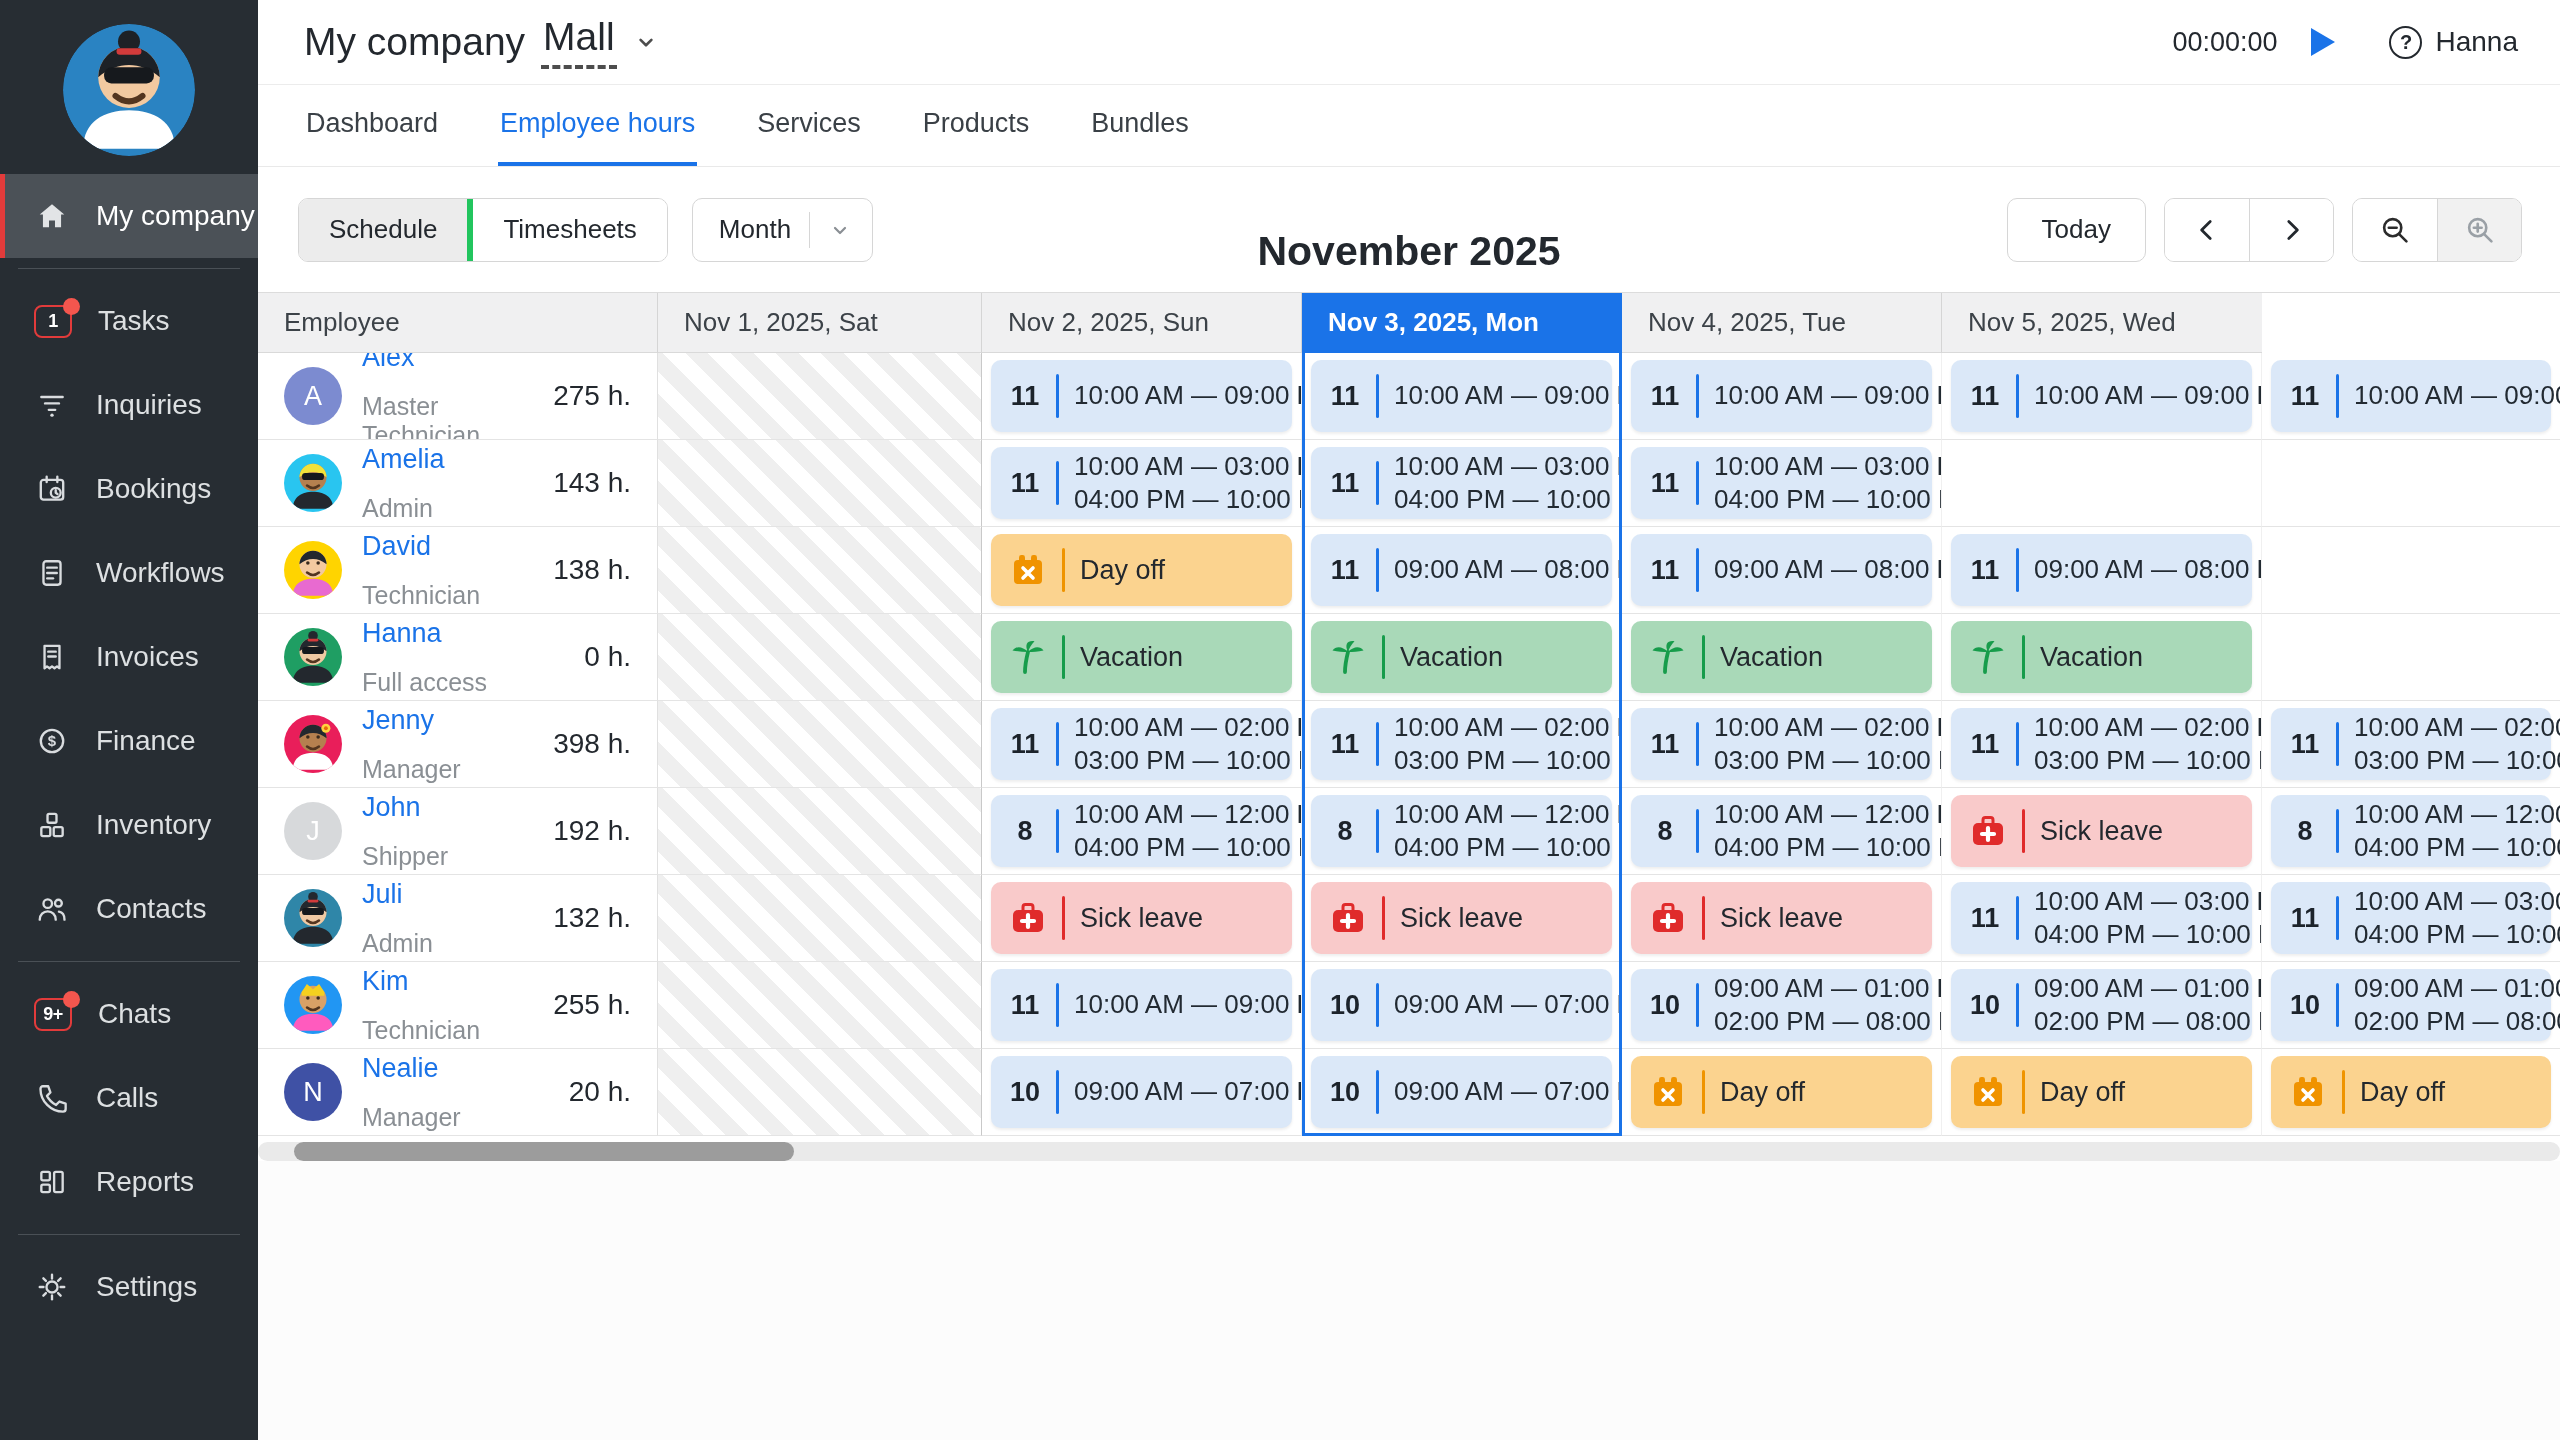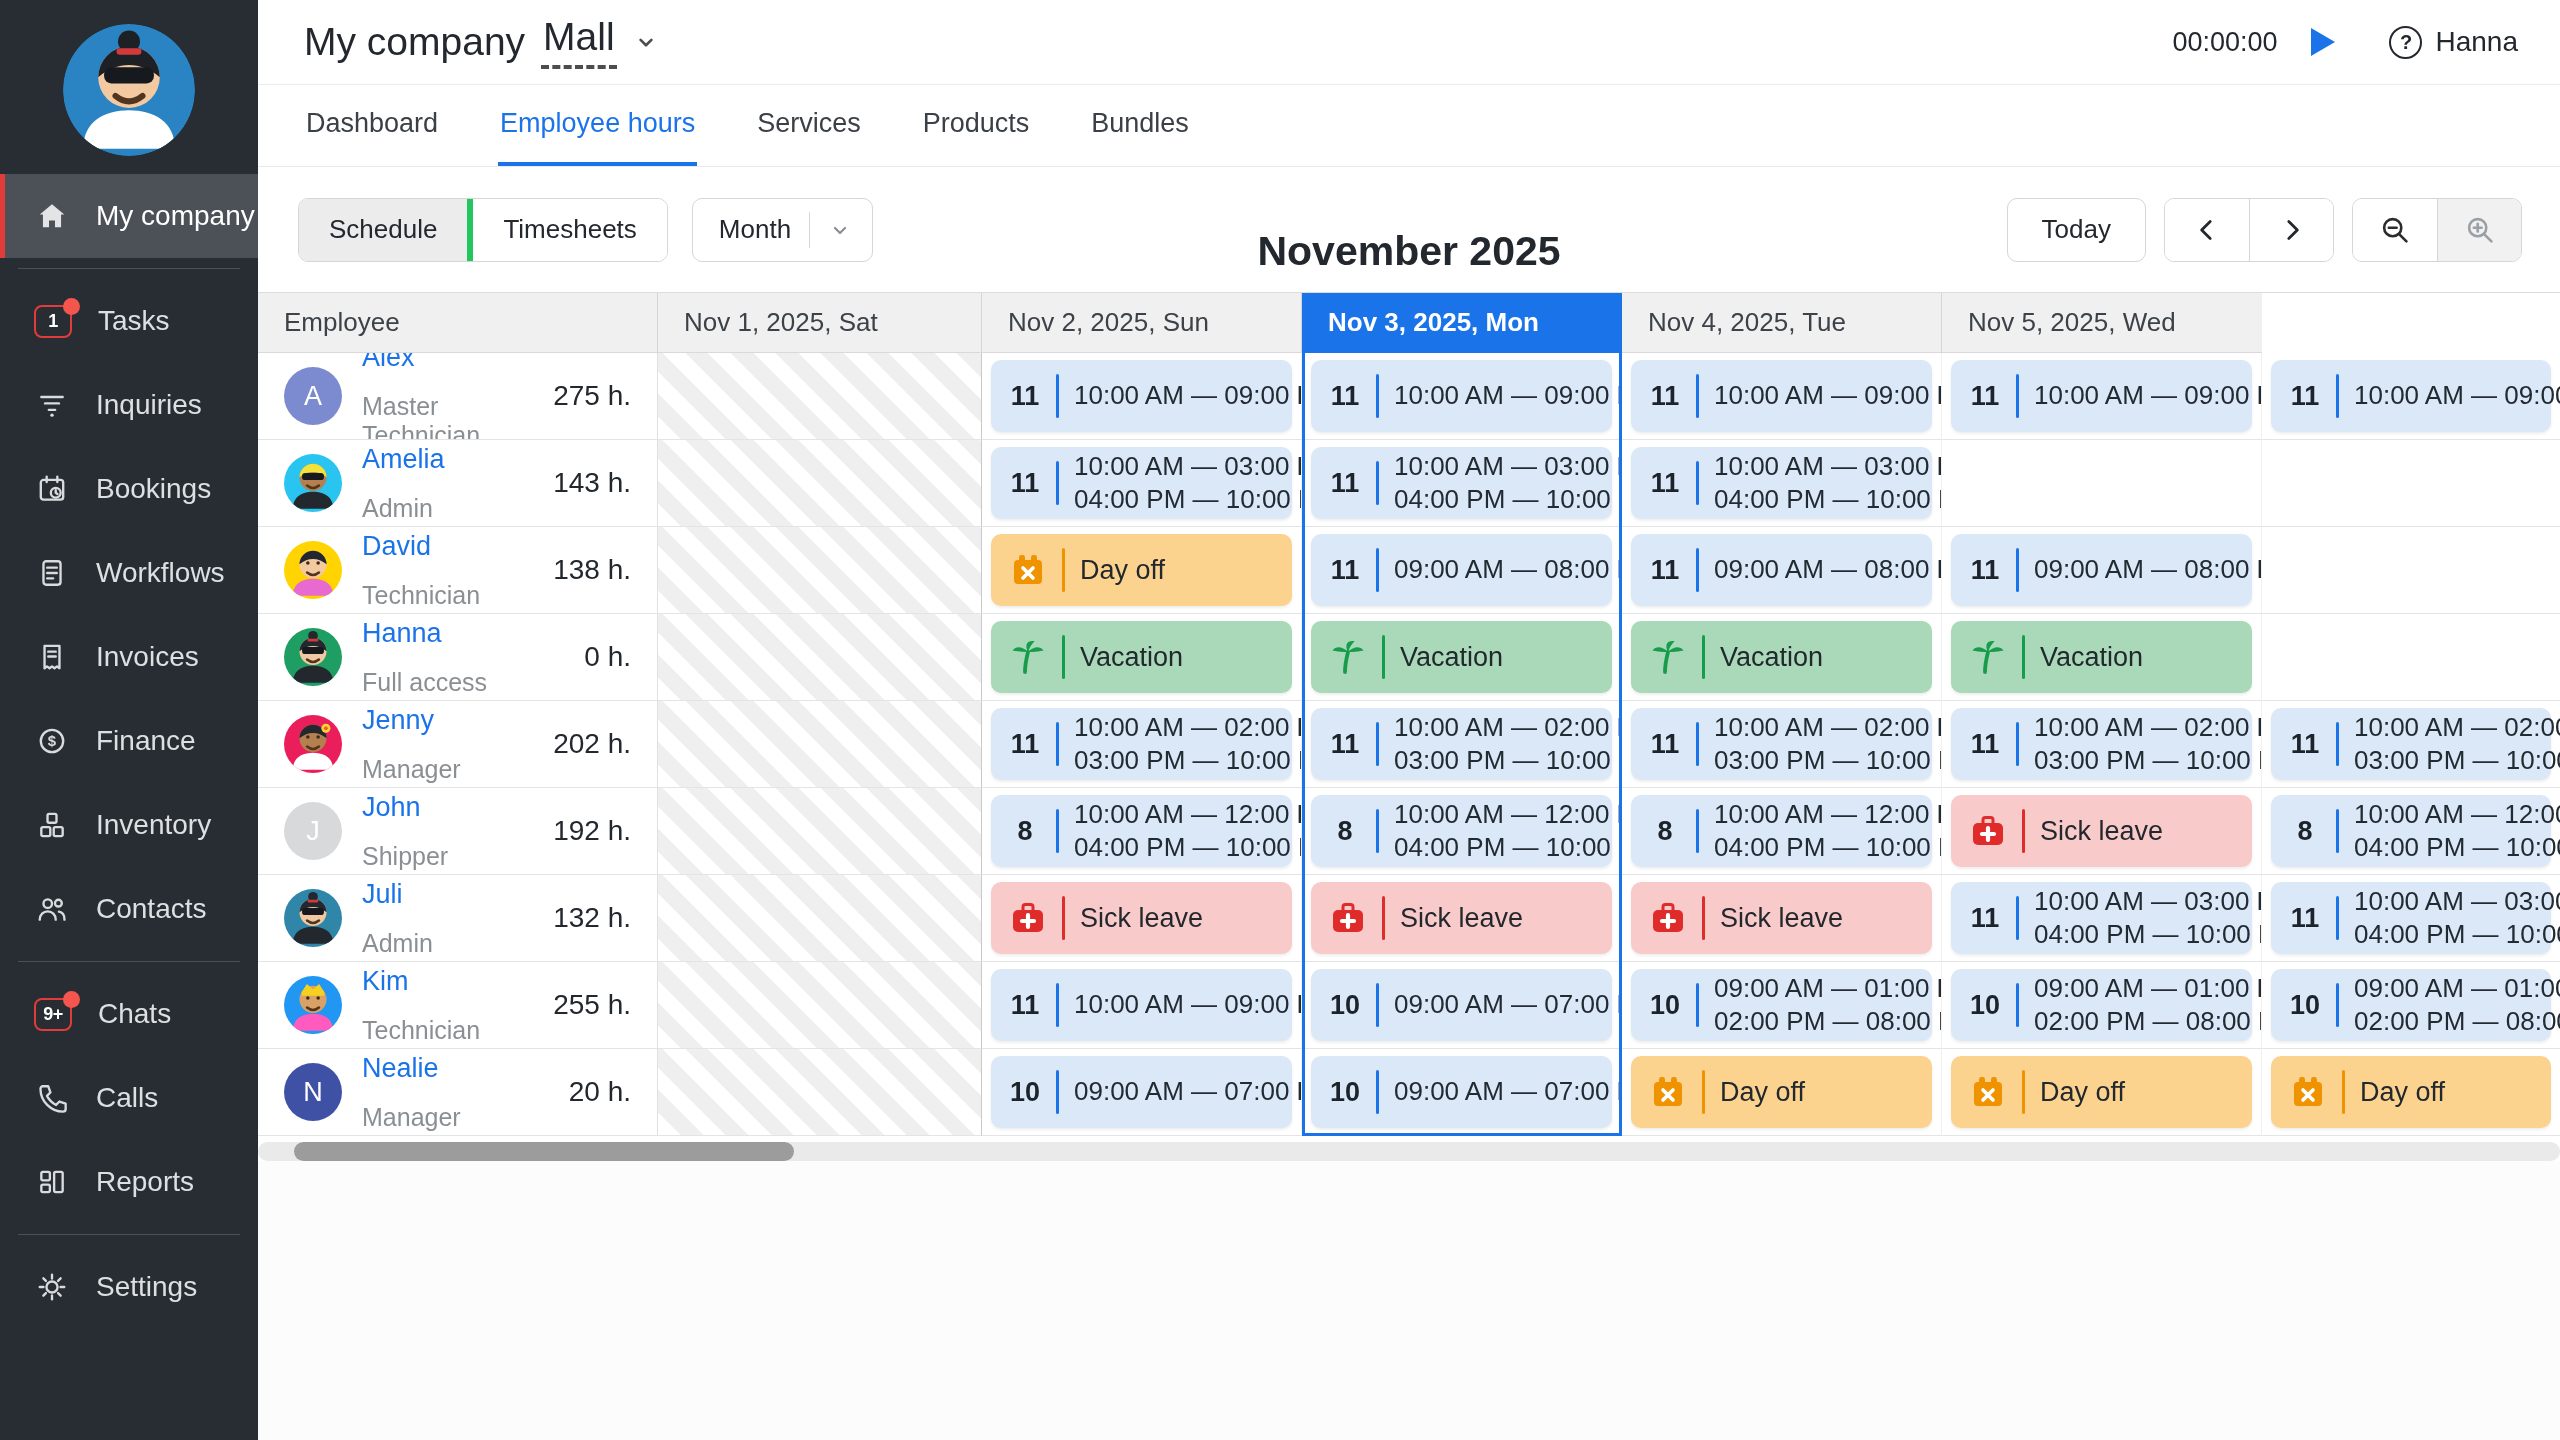--- a/index.html
+++ b/index.html
@@ -601,21 +601,21 @@
                   <circle cx="21.2" cy="13.6" r="1.1" fill="#3a2a1d"></circle>
                   <circle cx="26" cy="8.2" r="2.8" fill="#ffd23e"></circle>
                   <circle cx="26" cy="8.2" r="1.2" fill="#e8690b"></circle>
                   <path d="M14.3 19.6 q3.7 3 7.4 0" stroke="#53351f" stroke-width="1.6" fill="none" stroke-linecap="round"></path>
                 </svg>
               </span>
               <div class="emp-info">
                 <span class="emp-name">Jenny</span>
                 <span class="emp-role">Manager</span>
               </div>
-              <span class="emp-hours">202 h.</span>
+              <span class="emp-hours">398 h.</span>
             </div>
             <div class="td day hatch"></div>
             <div class="td day">
               <div class="pill shift" style="background: rgb(219, 232, 248);">
                 <span class="hrs">11</span>
                 <span class="bar" style="background: rgb(26, 115, 232);"></span>
                 <div class="times">
                   <div class="time-line">10:00 AM — 02:00 PM</div>
                   <div class="time-line">03:00 PM — 10:00 PM</div>
                 </div>

